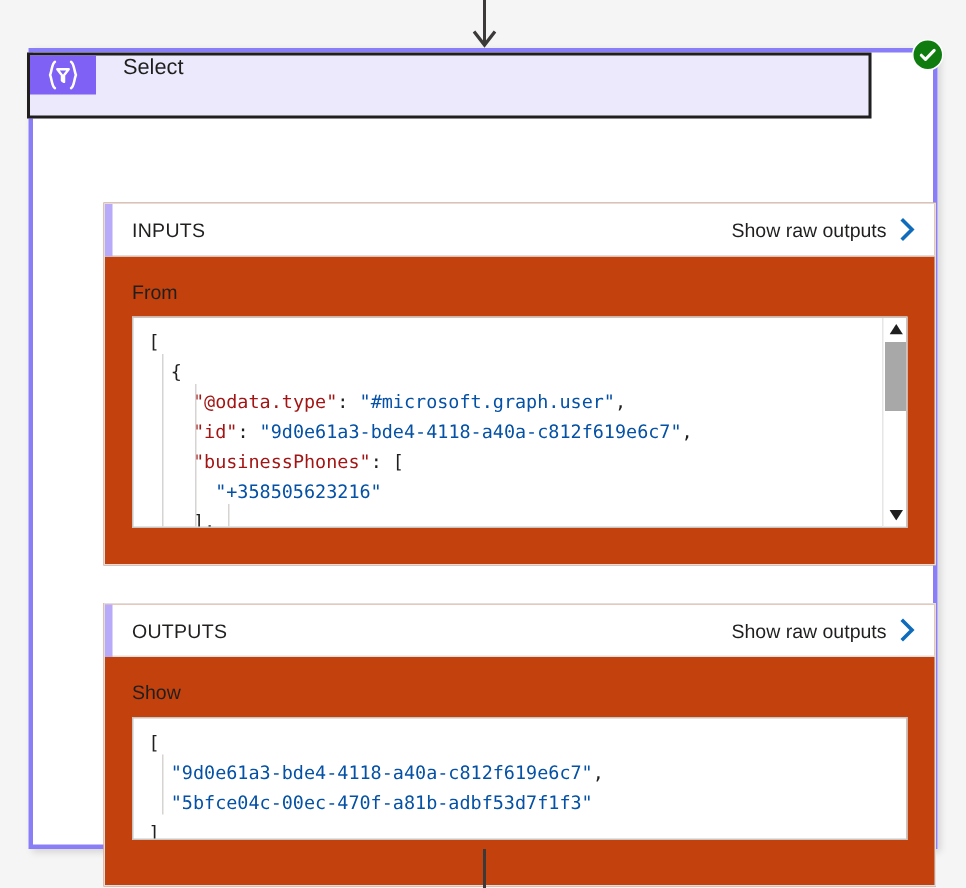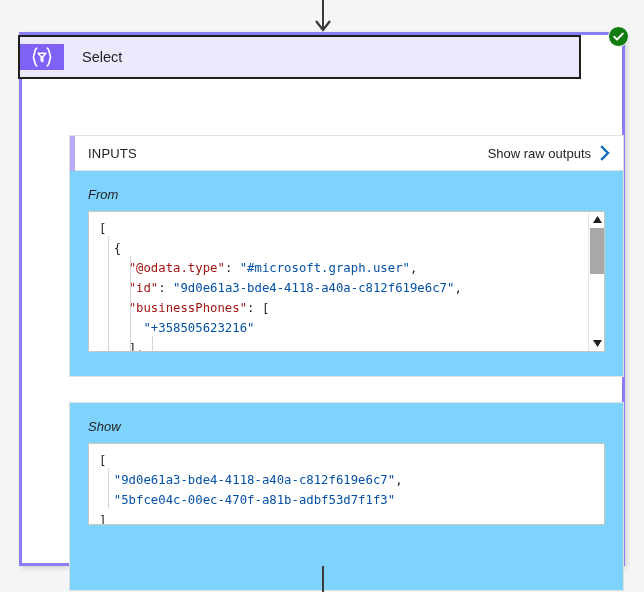--- a/index.html
+++ b/index.html
@@ -51,21 +51,21 @@
   
   .title-bar {
     position: absolute;
     left: 18px;
     top: 35px;
     width: 563px;
     height: 44px;
     background: #ece9fc;
     border: 2px solid #201f1e;
     display: flex;
-    align-items: center;
+    align-items: flex-start;
     z-index: 6;
   }
   .title-icon {
     width: 44px;
     background: #8061f5;
     display: flex;
     align-items: center;
     justify-content: center;
     flex: 0 0 44px;
   }
@@ -107,21 +107,21 @@
     border: 1.5px solid #ffffff;
     display: flex;
     align-items: center;
     justify-content: center;
     z-index: 9;
   }
 
   
   .panel {
     position: absolute;
-    background: #7dd3fc;
+    background: #c2410c;
     border: 1px solid #e1dfdd;
   }
   .panel-inputs  { left: 47px; top: 100px; width: 555px; height: 242px; }
   .panel-outputs { left: 47px; top: 367px; width: 555px; height: 189px; }
 
   .panel-header {
     position: relative;
     height: 35px;
     border-bottom: 1px solid #e1dfdd;
     display: flex;
@@ -157,21 +157,20 @@
     width: 11px;
     height: 16px;
     display: block;
   }
 
   .field-wrap { padding: 16px 18px 0 18px; }
   .field-label {
     font-size: 13px;
     color: #201f1e;
     margin-bottom: 9px;
-    font-style: italic;
   }
 
   .code-box {
     position: relative;
     border: 1px solid #c8c6c4;
     background: #ffffff;
     overflow: hidden;
   }
   .code-box-inputs  { height: 141px; }
   .code-box-outputs { height: 82px;  }
@@ -265,20 +264,30 @@
               <svg width="9" height="7" viewBox="0 0 9 7">
                 <path d="M0 0 L9 0 L4.5 7 Z" fill="#1f1f1f"></path>
               </svg>
             </div>
           </div>
         </div>
       </div>
     </div>
 
     <div class="panel panel-outputs">
+      <div class="panel-header">
+        <div class="panel-accent"></div>
+        <span class="panel-title">OUTPUTS</span>
+        <div class="panel-action">
+          <span class="panel-action-text">Show raw outputs</span>
+          <svg class="chev" viewBox="0 0 11 16">
+            <path d="M2 2 L8 8 L2 14" fill="none" stroke="#0f6cbd" stroke-width="2.4" stroke-linecap="square"></path>
+          </svg>
+        </div>
+      </div>
       <div class="field-wrap">
         <div class="field-label">Show</div>
         <div class="code-box code-box-outputs">
           <div class="code" id="outputs-code"><div><span class="tok-punc">[</span></div><div>  <span class="tok-str">"9d0e61a3-bde4-4118-a40a-c812f619e6c7"</span><span class="tok-punc">,</span></div><div>  <span class="tok-str">"5bfce04c-00ec-470f-a81b-adbf53d7f1f3"</span></div><div><span class="tok-punc">]</span></div></div>
           <div class="indent-guide" style="left:19px; top:24px; height:40px;"></div>
         </div>
       </div>
     </div>
   </div>
 

